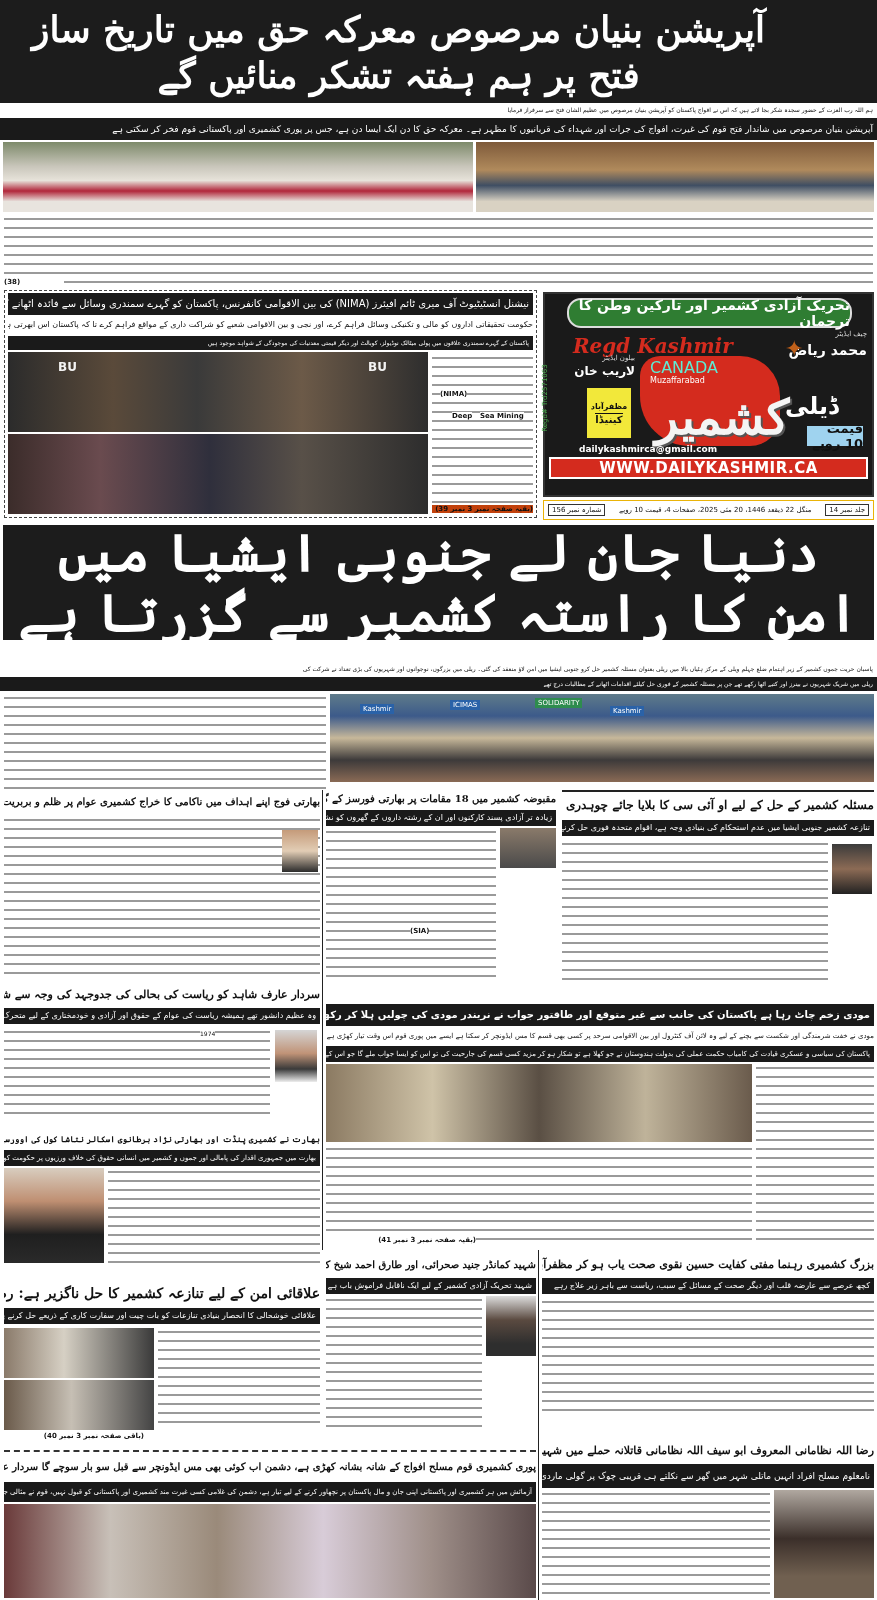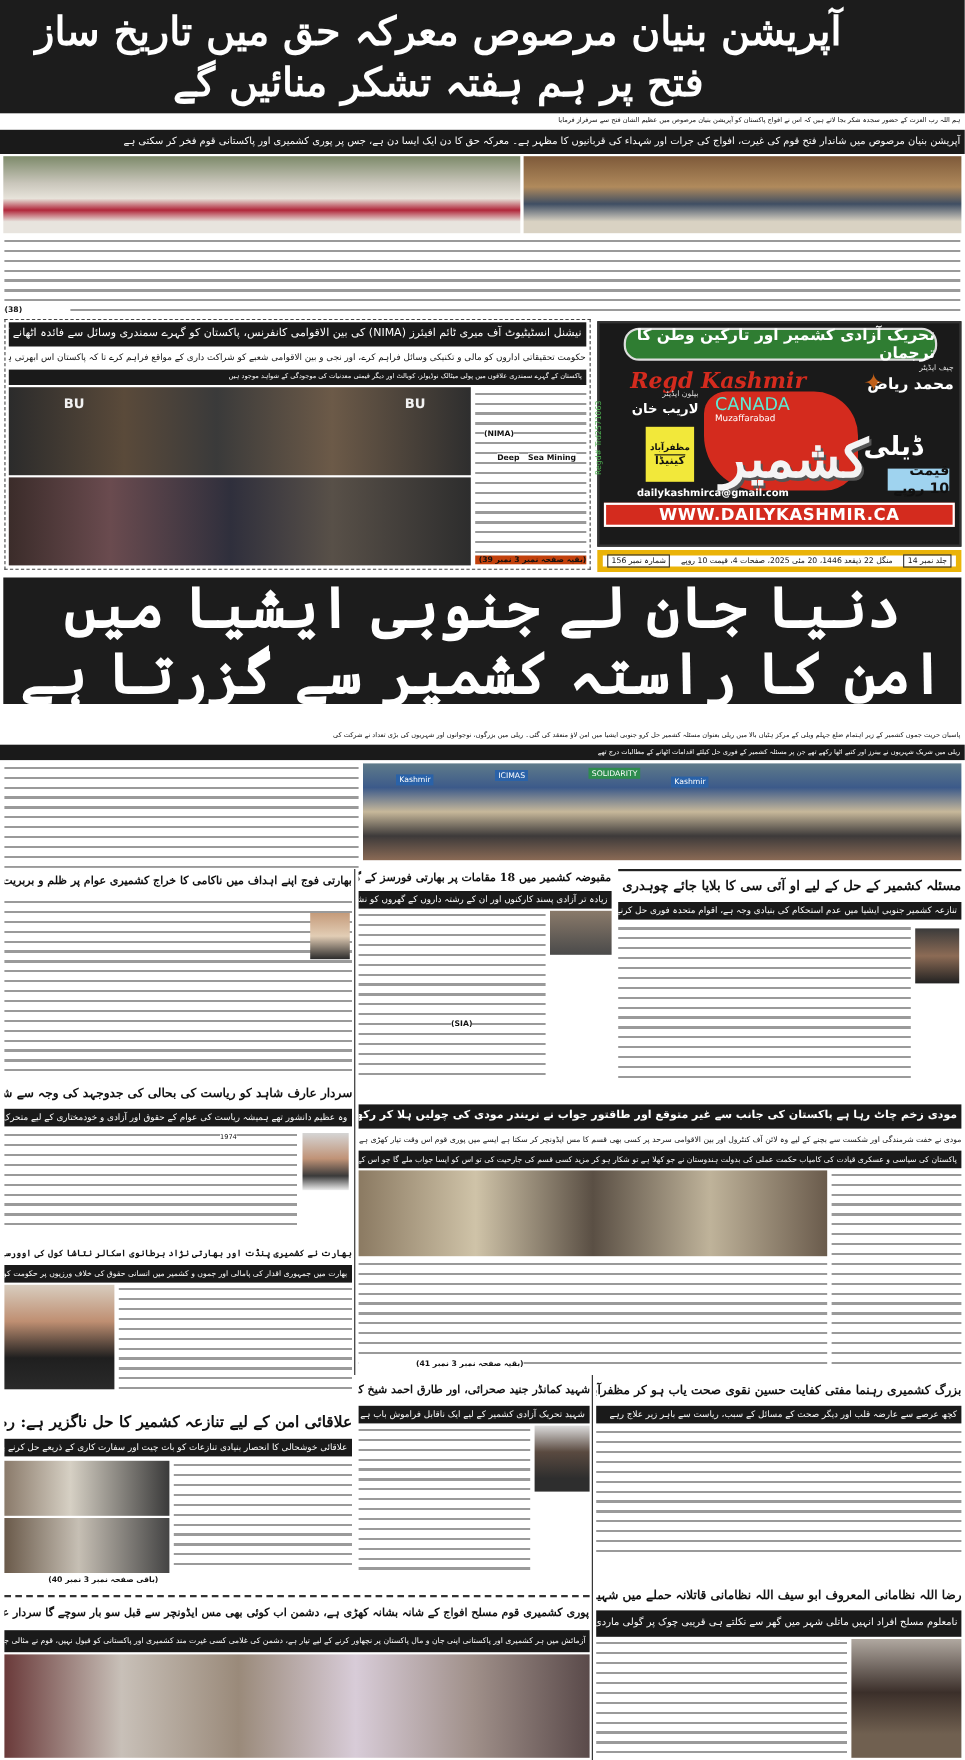--- a/index.html
+++ b/index.html
@@ -70,21 +70,21 @@
   <div class="abs" style="left:-34px;top:100px;font-size:7px;color:#4caf50;transform:rotate(-90deg);white-space:nowrap;">Regd# Trd2571063</div>
   <div class="abs" style="left:262px;top:132px;width:56px;height:20px;background:#9fd3ef;display:flex;align-items:center;justify-content:center;">
     <span style="font-size:13px;font-weight:bold;color:#111;direction:rtl;">قیمت 10 روپے</span>
   </div>
   <div class="abs" style="left:34px;top:150px;font-size:9px;font-weight:bold;color:#fff;">dailykashmirca@gmail.com</div>
   <div class="abs" style="left:4px;top:163px;width:319px;height:22px;background:#d42b1e;border:2px solid #fff;display:flex;align-items:center;justify-content:center;">
     <span style="font-size:15px;font-weight:bold;color:#fff;letter-spacing:0.5px;">WWW.DAILYKASHMIR.CA</span>
   </div>
 </div>
 
-<div class="abs" style="left:543px;top:500px;width:331px;height:20px;border:5px solid #eab308;display:flex;align-items:center;justify-content:space-between;padding:0 4px;">
+<div class="abs" style="left:543px;top:500px;width:331px;height:20px;border:1px solid #eab308;display:flex;align-items:center;justify-content:space-between;padding:0 4px;">
   <span style="font-size:7px;border:1px solid #333;padding:1px 3px;direction:rtl;">شمارہ نمبر 156</span>
   <span style="font-size:7px;direction:rtl;white-space:nowrap;">منگل 22 ذیقعد 1446، 20 مئی 2025، صفحات 4، قیمت 10 روپے</span>
   <span style="font-size:7px;border:1px solid #333;padding:1px 3px;direction:rtl;">جلد نمبر 14</span>
 </div>
 
 <div class="abs headline-big" style="left:3px;top:525px;width:871px;height:115px;">
   <div style="font-size:52px;line-height:60px;padding:0 10px;">دنیا جان لے جنوبی ایشیا میں امن کا راستہ کشمیر سے گزرتا ہے</div>
 </div>
 <div class="abs rtl" style="left:4px;top:663px;width:869px;height:12px;font-size:6px;line-height:12px;white-space:nowrap;overflow:hidden;">پاسبان حریت جموں کشمیر کے زیر اہتمام ضلع جہلم ویلی کے مرکز ہٹیاں بالا میں ریلی بعنوان مسئلہ کشمیر حل کرو جنوبی ایشیا میں امن لاؤ منعقد کی گئی۔ ریلی میں بزرگوں، نوجوانوں اور شہریوں کی بڑی تعداد نے شرکت کی</div>
 <div class="abs rtl blk" style="left:0;top:677px;width:877px;height:14px;font-size:6px;line-height:14px;padding:0 4px;white-space:nowrap;overflow:hidden;">ریلی میں شریک شہریوں نے بینرز اور کتبے اٹھا رکھے تھے جن پر مسئلہ کشمیر کے فوری حل کیلئے اقدامات اٹھانے کے مطالبات درج تھے</div>

